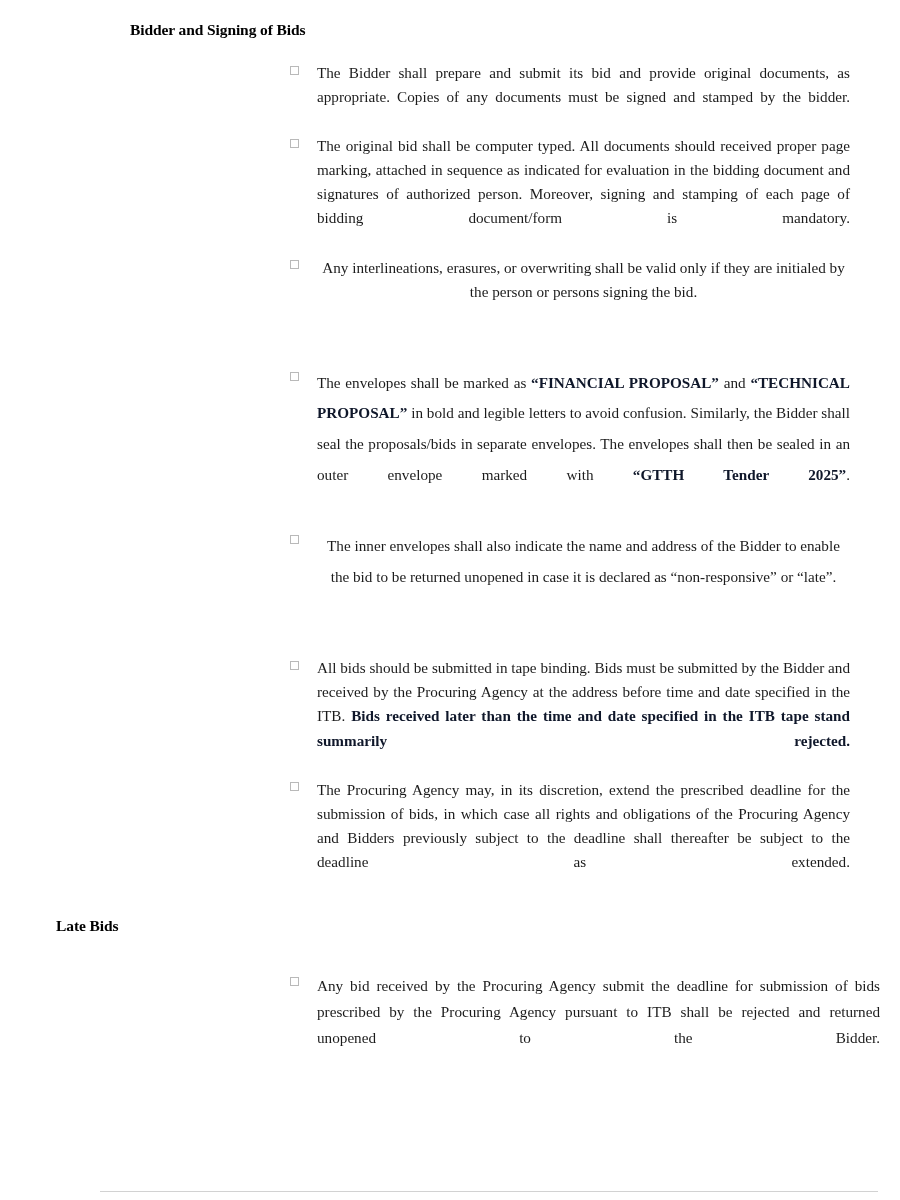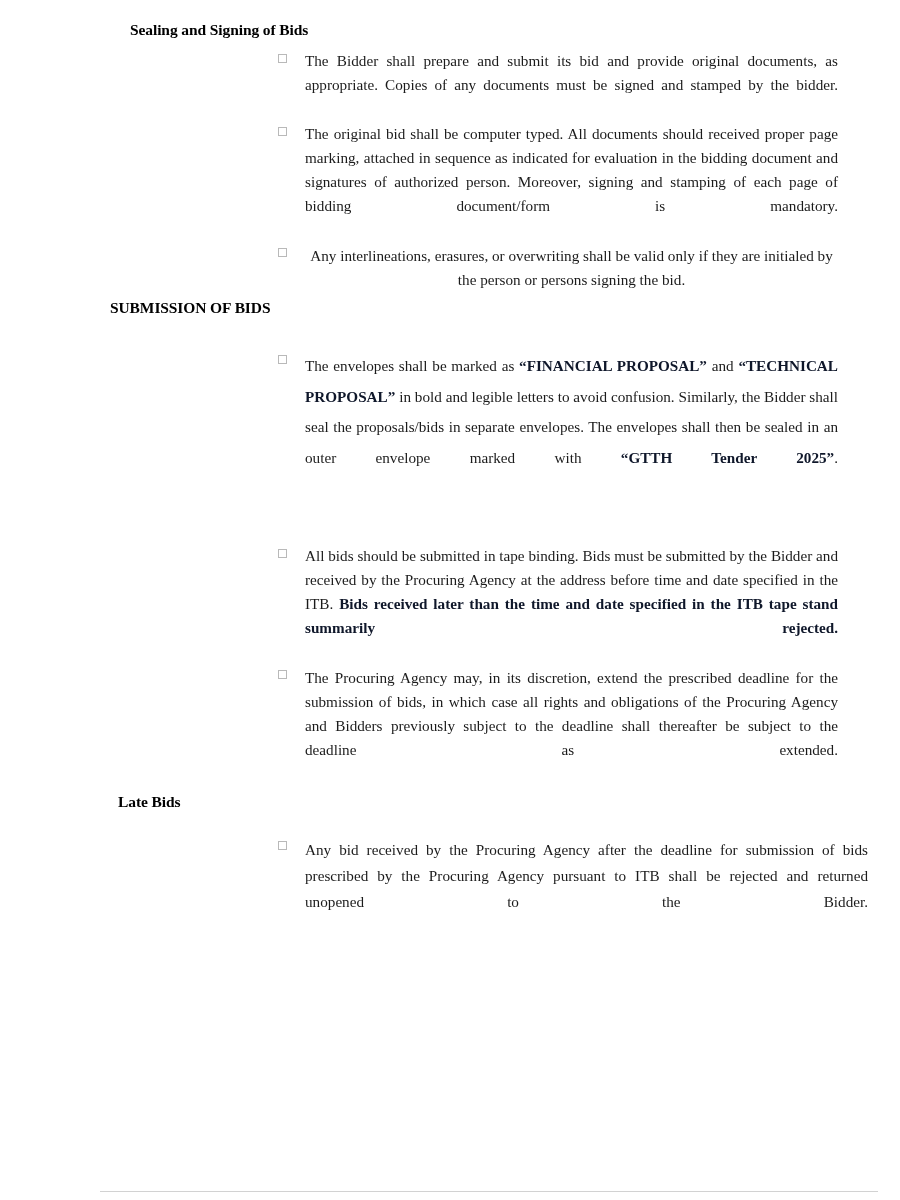--- a/index.html
+++ b/index.html
@@ -29,26 +29,26 @@
 
   
   .heading {
     font-weight: bold;
     font-size: 15.5px;
     line-height: 1.25;
     letter-spacing: -0.1px;
   }
   .h-indent-130 { margin-left: 130px; }
   .h-indent-110 { margin-left: 110px; }
-  .h-indent-118 { margin-left: 118px; }
+  .h-indent-118 { margin-left: 56px; }
 
   
   .bullet-list {
     list-style: none;
-    margin: 0;
+    margin: 12px;
     padding: 0;
   }
   .bullet-item {
     position: relative;
     font-size: 15.2px;
     text-align: justify;
     text-justify: inter-word;
     color: #1b1b1b;
   }
   .bullet-item .marker {
@@ -123,53 +123,56 @@
 </style>
 </head>
 <body>
 
 <div class="page">
 
   <div class="doc-body">
 
     <div class="sp-c"></div>
 
-    <div class="heading h-indent-130">Sealing and Signing of Bids</div>
+    <div class="heading h-indent-130">Bidder and Signing of Bids</div>
 
     <div class="sp-b"></div>
 
     <ul class="bullet-list group-narrow lh-tight">
       <li class="bullet-item">
         <span class="marker"></span>
         <span class="btext">The Bidder shall prepare and submit its bid and provide original documents, as appropriate. Copies of any documents must be signed and stamped by the bidder.</span>
       </li>
       <li class="bullet-item">
         <span class="marker"></span>
         <span class="btext">The original bid shall be computer typed. All documents should received proper page marking, attached in sequence as indicated for evaluation in the bidding document and signatures of authorized person. Moreover, signing and stamping of each page of bidding document/form is mandatory.</span>
       </li>
       <li class="bullet-item nojust">
         <span class="marker"></span>
         <span class="btext">Any interlineations, erasures, or overwriting shall be valid only if they are initialed by the person or persons signing the bid.</span>
       </li>
     </ul>
 
     <div class="sp-f"></div>
 
-    <div class="heading h-indent-110">SUBMISSION OF BIDS</div>
 
     <div class="sp-a"></div>
 
 
     <div class="sp-c"></div>
 
     <ul class="bullet-list group-narrow lh-loose">
       <li class="bullet-item">
         <span class="marker"></span>
         <span class="btext">The envelopes shall be marked as <b>“FINANCIAL PROPOSAL”</b> and <b>“TECHNICAL PROPOSAL”</b> in bold and legible letters to avoid confusion. Similarly, the Bidder shall seal the proposals/bids in separate envelopes. The envelopes shall then be sealed in an outer envelope marked with <b>“GTTH Tender 2025”</b>.</span>
       </li>
+      <li class="bullet-item nojust">
+        <span class="marker"></span>
+        <span class="btext">The inner envelopes shall also indicate the name and address of the Bidder to enable the bid to be returned unopened in case it is declared as “non-responsive” or “late”.</span>
+      </li>
     </ul>
 
     <div class="sp-e"></div>
 
 
     <div class="sp-b"></div>
 
     <ul class="bullet-list group-narrow lh-tight">
       <li class="bullet-item">
         <span class="marker"></span>
@@ -183,21 +186,21 @@
 
     <div class="sp-f"></div>
 
     <div class="heading h-indent-118">Late Bids</div>
 
     <div class="sp-d"></div>
 
     <ul class="bullet-list group-wide lh-mid">
       <li class="bullet-item">
         <span class="marker"></span>
-        <span class="btext">Any bid received by the Procuring Agency after the deadline for submission of bids prescribed by the Procuring Agency pursuant to ITB shall be rejected and returned unopened to the Bidder.</span>
+        <span class="btext">Any bid received by the Procuring Agency submit the deadline for submission of bids prescribed by the Procuring Agency pursuant to ITB shall be rejected and returned unopened to the Bidder.</span>
       </li>
     </ul>
 
     <div class="sp-e"></div>
 
   </div>
 
   <div class="bottom-rule"></div>
 
 </div>

